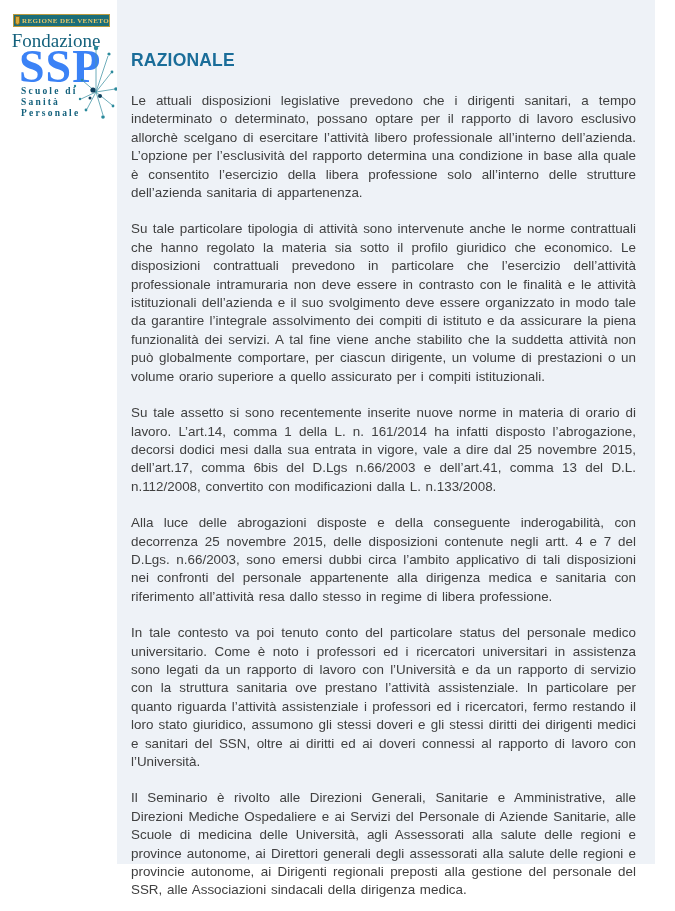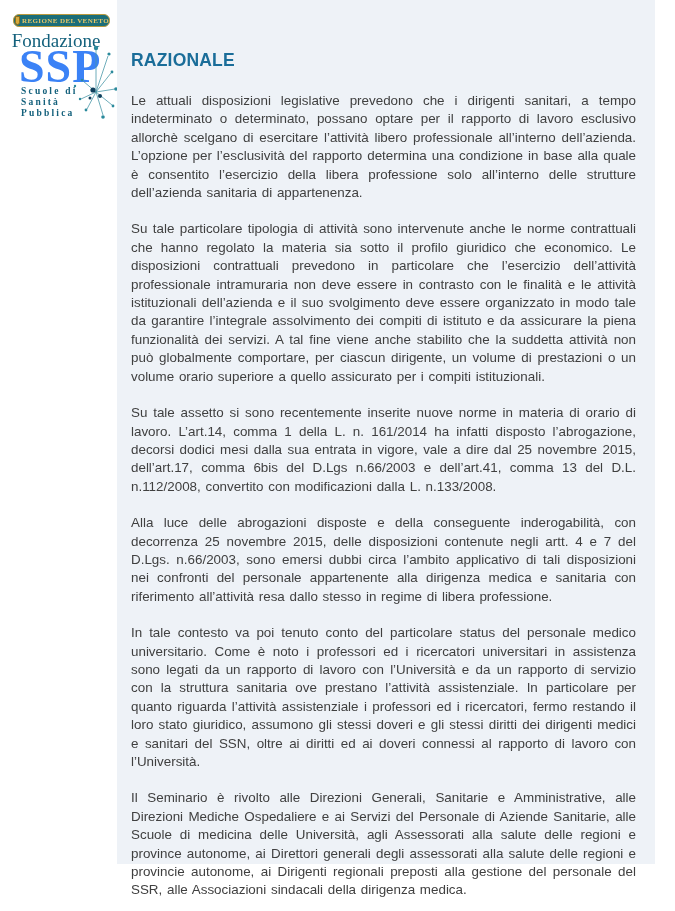--- a/index.html
+++ b/index.html
@@ -2,21 +2,21 @@
 <html lang="it"><head>
 <meta charset="utf-8">
 <style>
   html,body{margin:0;padding:0;}
   body{width:675px;height:911px;background:#ffffff;font-family:"Liberation Sans",sans-serif;}
   .page{position:relative;width:675px;height:911px;background:#ffffff;overflow:hidden;}
 
   
   .sidebar{position:absolute;left:0;top:0;width:117px;height:911px;background:#ffffff;}
   .badge{position:absolute;left:13px;top:14px;width:97px;height:13px;background:#1b6e79;
-         border:1px solid #b99a3e;border-radius:6px;display:flex;align-items:center;box-sizing:border-box;}
+         border:1px solid #b99a3e;border-radius:0;display:flex;align-items:center;box-sizing:border-box;}
   .shield{width:8px;height:9px;margin:0 2px 0 1px;background:#d8aa3c;border:1px solid #8a6d1e;
           border-radius:0 0 4px 4px;box-sizing:border-box;}
   .badge-text{font-family:"Liberation Serif",serif;font-size:7px;letter-spacing:0.4px;
               color:#e7c766;white-space:nowrap;font-weight:bold;}
   .fondazione{position:absolute;left:0;top:30px;width:112px;text-align:center;
               font-family:"Liberation Serif",serif;font-size:19px;color:#14617c;}
   .ssp{position:absolute;left:19px;top:44px;font-family:"Liberation Serif",serif;
        font-size:46px;font-weight:bold;color:#3b82f6;letter-spacing:1px;line-height:46px;}
   .subtitle{position:absolute;left:21px;top:86px;font-family:"Liberation Serif",serif;
             font-size:9.5px;letter-spacing:2.2px;line-height:11px;color:#14617c;font-weight:bold;}
@@ -72,21 +72,21 @@
       <g fill="#0f3f5c">
         <circle cx="21" cy="48" r="2.6"></circle>
         <circle cx="28" cy="54" r="2.0"></circle>
         <circle cx="18" cy="56" r="1.5"></circle>
       </g>
     </svg>
 
     <div class="subtitle">
       <div>Scuole di</div>
       <div>Sanità</div>
-      <div>Pubblica</div>
+      <div>Personale</div>
     </div>
 
   </aside>
 
   <main class="content">
     <h1>RAZIONALE</h1>
     <p>Le attuali disposizioni legislative prevedono che i dirigenti sanitari, a tempo indeterminato o determinato, possano optare per il rapporto di lavoro esclusivo allorchè scelgano di esercitare l’attività libero professionale all’interno dell’azienda. L’opzione per l’esclusività del rapporto determina una condizione in base alla quale è consentito l’esercizio della libera professione solo all’interno delle strutture dell’azienda sanitaria di appartenenza.</p>
     <p>Su tale particolare tipologia di attività sono intervenute anche le norme contrattuali che hanno regolato la materia sia sotto il profilo giuridico che economico. Le disposizioni contrattuali prevedono in particolare che l’esercizio dell’attività professionale intramuraria non deve essere in contrasto con le finalità e le attività istituzionali dell’azienda e il suo svolgimento deve essere organizzato in modo tale da garantire l’integrale assolvimento dei compiti di istituto e da assicurare la piena funzionalità dei servizi. A tal fine viene anche stabilito che la suddetta attività non può globalmente comportare, per ciascun dirigente, un volume di prestazioni o un volume orario superiore a quello assicurato per i compiti istituzionali.</p>
     <p>Su tale assetto si sono recentemente inserite nuove norme in materia di orario di lavoro. L’art.14, comma 1 della L. n. 161/2014 ha infatti disposto l’abrogazione, decorsi dodici mesi dalla sua entrata in vigore, vale a dire dal 25 novembre 2015, dell’art.17, comma 6bis del D.Lgs n.66/2003 e dell’art.41, comma 13 del D.L. n.112/2008, convertito con modificazioni dalla L. n.133/2008.</p>
     <p>Alla luce delle abrogazioni disposte e della conseguente inderogabilità, con decorrenza 25 novembre 2015, delle disposizioni contenute negli artt. 4 e 7 del D.Lgs. n.66/2003, sono emersi dubbi circa l’ambito applicativo di tali disposizioni nei confronti del personale appartenente alla dirigenza medica e sanitaria con riferimento all’attività resa dallo stesso in regime di libera professione.</p>

